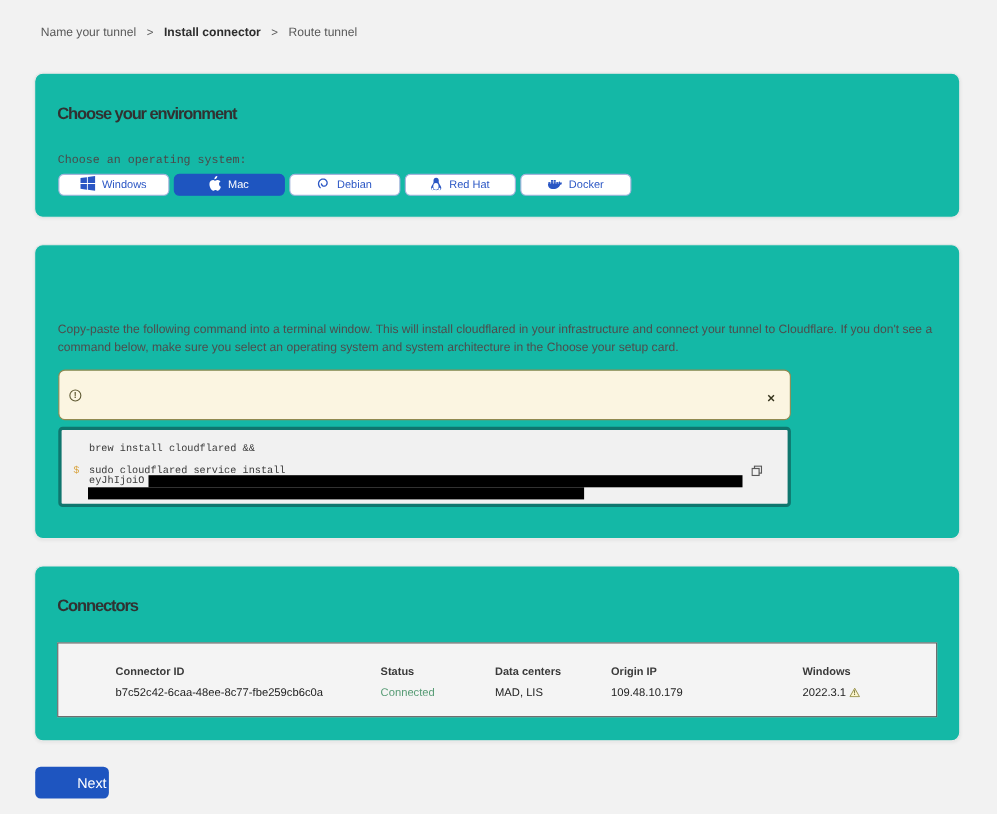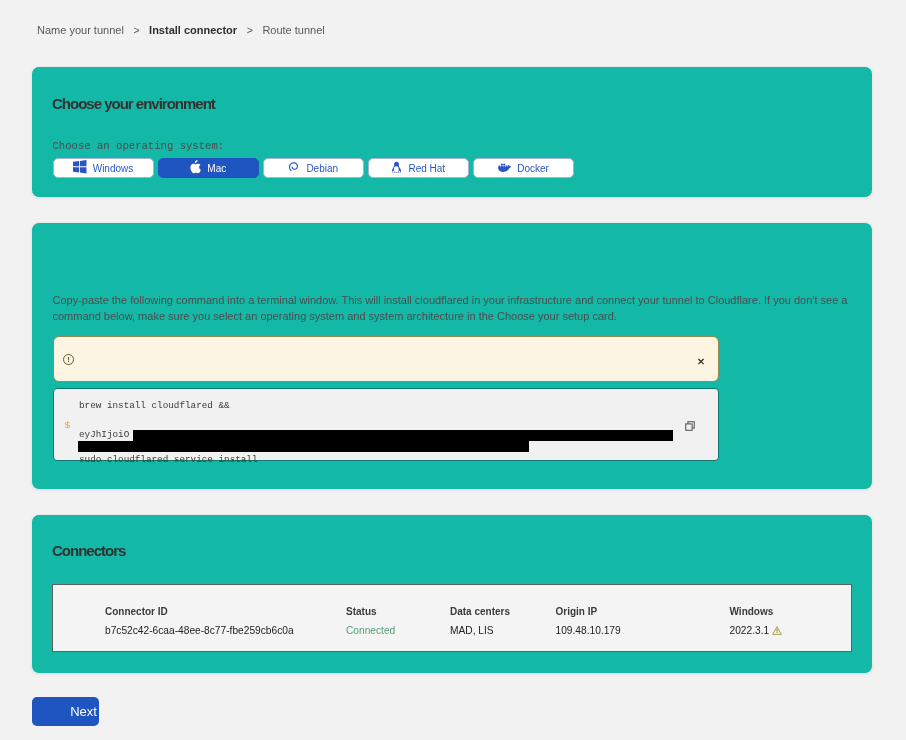--- a/index.html
+++ b/index.html
@@ -16,24 +16,24 @@
   .osrow { position:absolute; left:21px; top:91px; display:flex; gap:4.5px; }
   .osbtn { width:100.5px; height:20px; border:1px solid #a3b3dc; border-radius:5px; background:#fff; color:#2a56c4; font-size:10px; display:flex; align-items:center; justify-content:center; gap:6px; }
   .osbtn.sel { background:#1e55c0; border-color:#1e55c0; color:#fff;text-align:right; }
   .osbtn svg { display:block; flex:none; position:relative; top:-1px; }
   .para { position:absolute; left:20.5px; top:68.5px; width:810px; font-size:11px; line-height:16px; color:#4d4d4d; }
   .warn { position:absolute; left:21px; top:113px; width:666px; height:46px; background:#fbf5e1; border:1px solid #918a50; border-radius:6px; }
   .warn .wicon { position:absolute; left:9px; top:16.5px; width:11px; height:11px; border:1.1px solid #5f5a33; border-radius:50%; color:#5f5a33; font-size:8px; font-weight:700; text-align:center; line-height:10px; }
   .warn .wtext { position:absolute; left:29.5px; top:9px; width:620px; font-size:9.7px; line-height:14px; color:#3c3a20; }
   .warn .wtext b { color:#33311b; }
   .warn .wclose { position:absolute; right:13px; top:18.5px; font-size:9.5px; font-weight:700; color:#35331c; }
-  .code { position:absolute; left:21px; top:165px; width:666px; height:73px; background:#f1f1f1; border:1px solid #0f766e; border-radius:4px; font-family:"Liberation Mono",monospace; font-size:9.3px; color:#3a3a3a; }
+  .code { position:absolute; left:21px; top:165px; width:666px; height:73px; background:#f1f1f1; border:3px solid #0f766e; border-radius:4px; font-family:"Liberation Mono",monospace; font-size:9.3px; color:#3a3a3a; }
   .code .l1 { position:absolute; left:25px; top:11px; }
   .code .dollar { position:absolute; left:10.5px; top:31px; color:#d9a440; }
-  .code .l2 { position:absolute; left:25px; top:30.5px;margin-top:34px; }
+  .code .l2 { position:absolute; left:25px; top:30.5px; }
   .code .l3 { position:absolute; left:25px; top:40px; }
   .bar1 { position:absolute; left:78.5px; top:41px; width:540.5px; height:10.75px; background:#000; }
   .bar2 { position:absolute; left:24px; top:51.75px; width:450.5px; height:10.75px; background:#000; }
   .copyic { position:absolute; right:23px; top:32px; }
   .tbox { position:absolute; left:20px; top:69px; width:800px; height:68px; background:#f4f4f4; border:1px solid #606060; }
   .tbox .hdr { position:absolute; top:20.5px; font-size:10px; font-weight:700; color:#3a3a3a; }
   .tbox .val { position:absolute; top:39.5px; font-size:10.2px; color:#222; }
   .next { position:absolute; left:32px; top:697px; width:67px; height:28.5px; background:#1e55c0; border-radius:5px; color:#fff; font-size:13px; display:flex; align-items:center; justify-content:center;padding-left:36px; }
 </style>
 </head>

